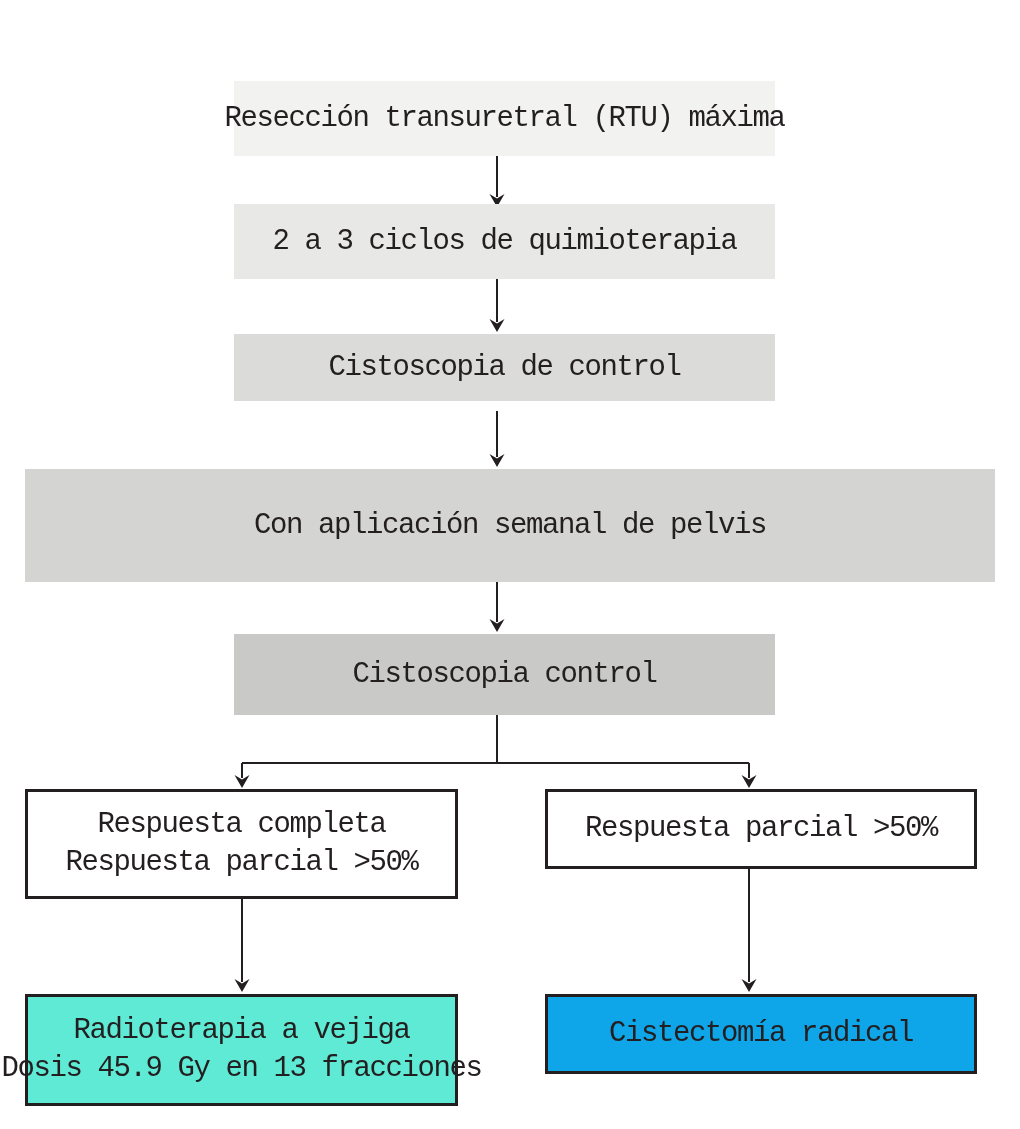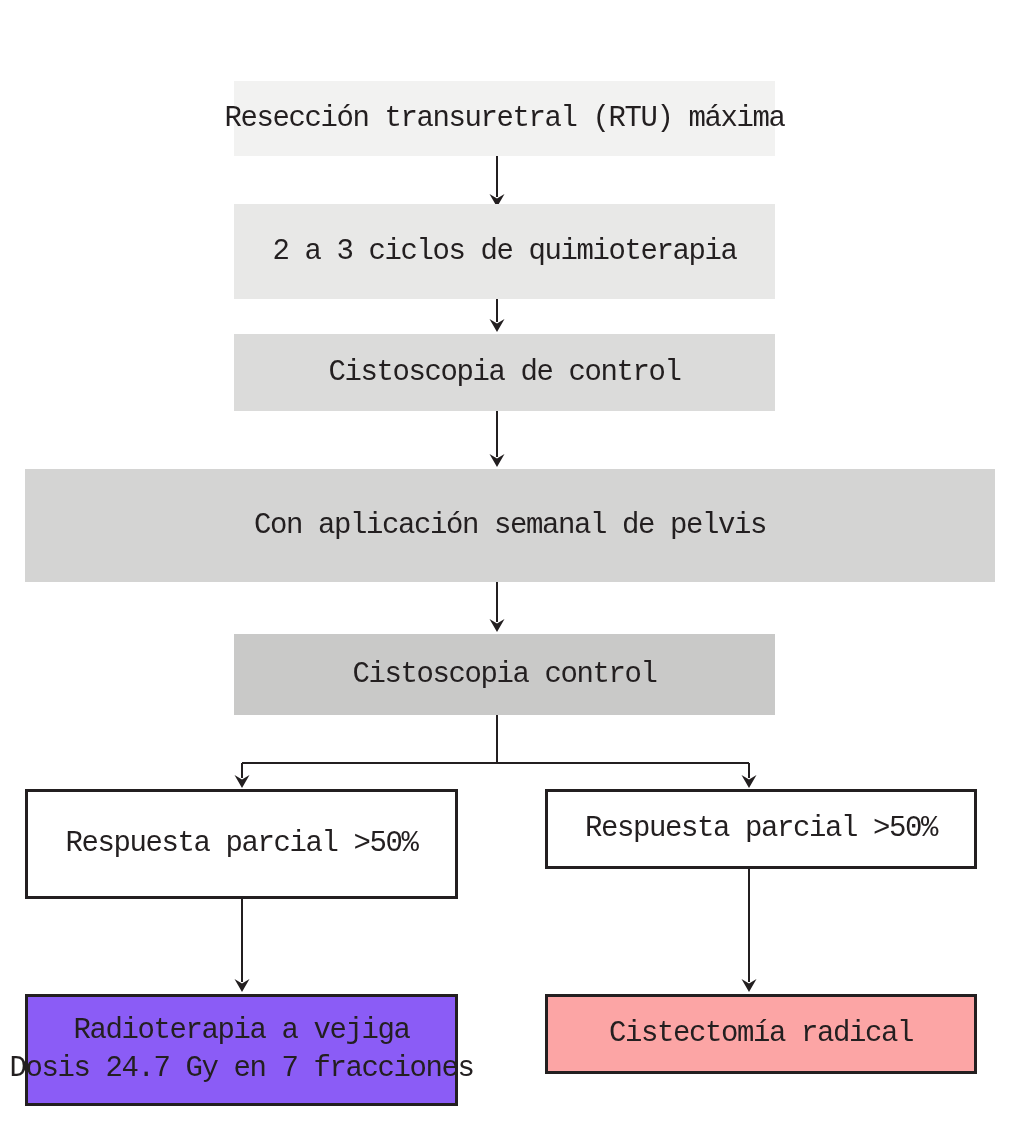--- a/index.html
+++ b/index.html
@@ -77,46 +77,47 @@
     <g>
       <line x1="749" y1="828" x2="749" y2="941"></line>
       <path d="M741.5,938 L749,951 L756.5,938 L749,942.5 Z" fill="#231f20" stroke="none"></path>
     </g>
   </svg>
 
   <div class="node filled" style="left: 234px; top: 40px; width: 541px; height: 75px; background-color: rgb(242, 242, 241);">
     <div class="ln">Resección transuretral (RTU) máxima</div>
   </div>
 
-  <div class="node filled" style="left: 234px; top: 163px; width: 541px; height: 95px; background-color: rgb(232, 232, 231); text-align: center;">
+  <div class="node filled" style="left: 234px; top: 163px; width: 541px; height: 75px; background-color: rgb(232, 232, 231); text-align: center;">
     <div class="ln">2 a 3 ciclos de quimioterapia</div>
   </div>
 
-  <div class="node filled" style="left: 234px; top: 293px; width: 541px; height: 77px; background-color: rgb(219, 219, 218);">
+  <div class="node filled" style="left: 234px; top: 293px; width: 541px; height: 67px; background-color: rgb(219, 219, 218);">
     <div class="ln">Cistoscopia de control</div>
   </div>
 
   <div class="node filled" style="left: 25px; top: 428px; width: 970px; height: 113px; background-color: rgb(212, 212, 211);">
     <div class="ln">Con aplicación semanal de pelvis</div>
   </div>
 
   <div class="node filled" style="left: 234px; top: 593px; width: 541px; height: 81px; background-color: rgb(201, 201, 200); align-items: center;">
     <div class="ln">Cistoscopia control</div>
   </div>
 
   <div class="node outlined" style="left: 25px; top: 748px; width: 433px; height: 110px; background-color: rgb(255, 255, 255); border-color: rgb(35, 31, 32);">
+    <div class="ln">Respuesta completa</div>
     <div class="ln">Respuesta parcial &gt;50%</div>
   </div>
 
   <div class="node outlined" style="left: 545px; top: 748px; width: 432px; height: 80px; background-color: rgb(255, 255, 255); border-color: rgb(35, 31, 32);">
     <div class="ln">Respuesta parcial &gt;50%</div>
   </div>
 
-  <div class="node outlined" style="left: 25px; top: 953px; width: 433px; height: 112px; background-color: #8b5cf6; border-color: rgb(35, 31, 32);">
+  <div class="node outlined" style="left: 25px; top: 953px; width: 433px; height: 112px; background-color: #5eead4; border-color: rgb(35, 31, 32);">
     <div class="ln">Radioterapia a vejiga</div>
-    <div class="ln">Dosis 24.7 Gy en 7 fracciones</div>
+    <div class="ln">Dosis 45.9 Gy en 13 fracciones</div>
   </div>
 
-  <div class="node outlined" style="left: 545px; top: 953px; width: 432px; height: 80px; background-color: #fca5a5; border-color: rgb(35, 31, 32);">
+  <div class="node outlined" style="left: 545px; top: 953px; width: 432px; height: 80px; background-color: #0ea5e9; border-color: rgb(35, 31, 32);">
     <div class="ln">Cistectomía radical</div>
   </div>
 
 </div>
 
 </body></html>

